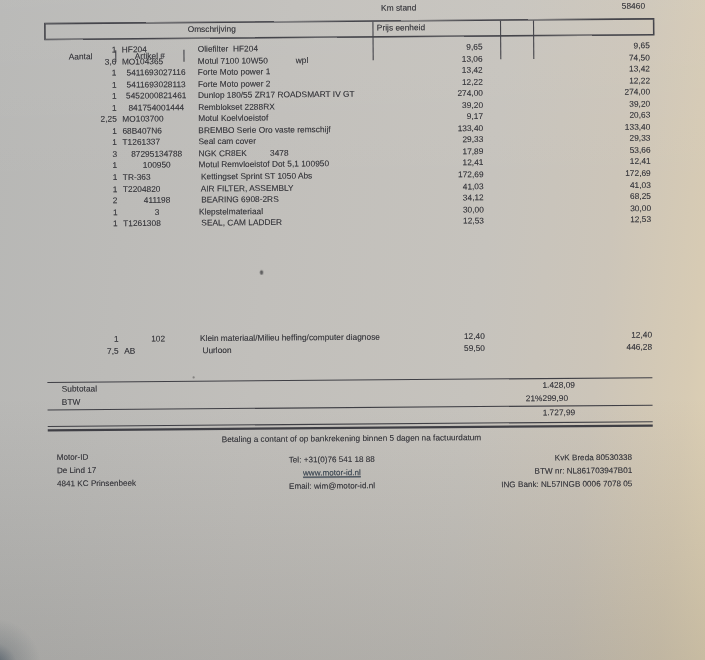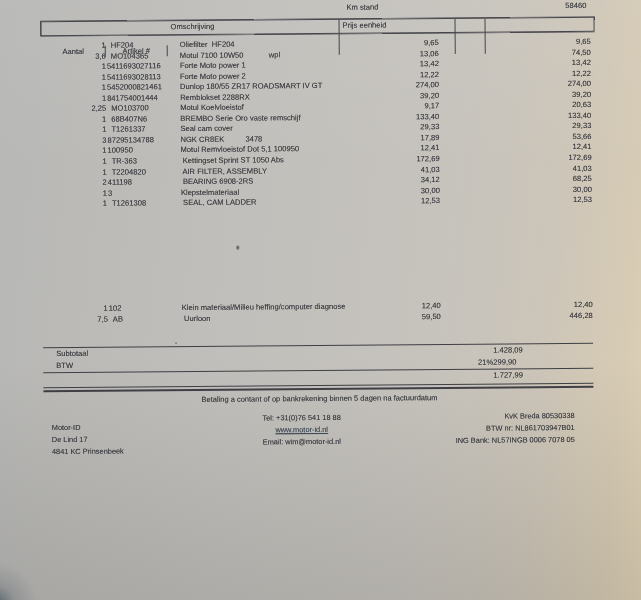--- a/index.html
+++ b/index.html
@@ -37,38 +37,38 @@
   .th-totaal { text-align:right; padding-right:3px;margin-top:35px; }
 
   
   .rows { position:absolute; left:42px; width:550px; font-size:7.6px; }
   .rows-upper { top:39px; }
   .rows-lower { top:302px; }
   .row { display:grid; grid-template-columns:66px 70px 178px 84px 45px 107px; height:10.55px; line-height:10.6px; }
   .cell { overflow:visible; }
   .cell.qty   { text-align:right; padding-right:1px; }
   .cell.art.txt { padding-left:4px; }
-  .cell.art.num { text-align:left; }
+  .cell.art.num { text-align:center; }
   .cell.desc  { padding-left:3px; white-space:pre; }
   .cell.unit  { text-align:right; }
   .cell.total { text-align:right; }
 
   
   .totals { position:absolute; left:42px; top:345px; width:550px; font-size:7.6px; }
   .rule-top { border-top:1.6px solid #3f3f45; }
   .t-row { display:grid; grid-template-columns:110px 340px 100px; height:12px; line-height:12.5px; }
   .t-label { padding-left:13px; }
   .t-mid { text-align:right; }
   .t-val { text-align:left; }
   .t-row.btw { border-bottom:1px solid #3f3f45; }
   .rule-double { height:2.5px; border-top:1px solid #3f3f45; border-bottom:2.2px solid #3f3f45; margin-top:1.5px; }
 
   
   .payment { position:absolute; left:42px; top:394px; width:552px; text-align:center; font-size:7.5px; }
-  .f-company { position:absolute; left:50px;  top:420px; font-size:7.4px; line-height:12.2px; }
+  .f-company { position:absolute; left:50px;  top:408px; font-size:7.4px; line-height:12.2px; }
   .f-contact { position:absolute; left:190px; top:412px; width:220px; text-align:center; font-size:7.4px; line-height:12.2px; }
   .f-contact div:nth-of-type(2) { text-decoration:underline; color:#3d4a57; }
   .f-reg { position:absolute; right:68px; top:412px; text-align:right; font-size:7.4px; line-height:12.2px; }
 
   
   .speck { position:absolute; border-radius:50%; }
   .s1 { left:236px; top:245px; width:3px; height:4px; background:rgba(45,45,48,.65); filter:blur(.4px); }
   .s2 { left:174px; top:341px; width:2px; height:2px; background:rgba(60,60,60,.45); }
 </style>
 </head>

